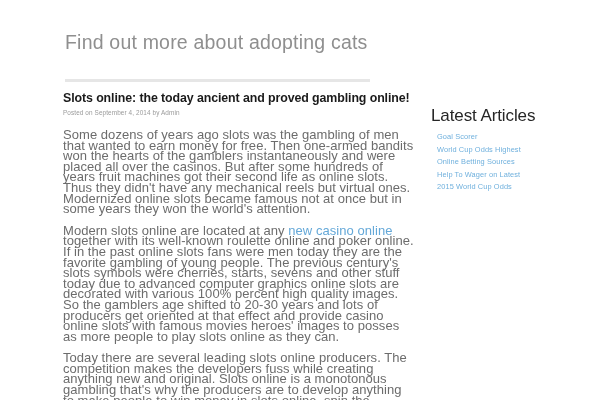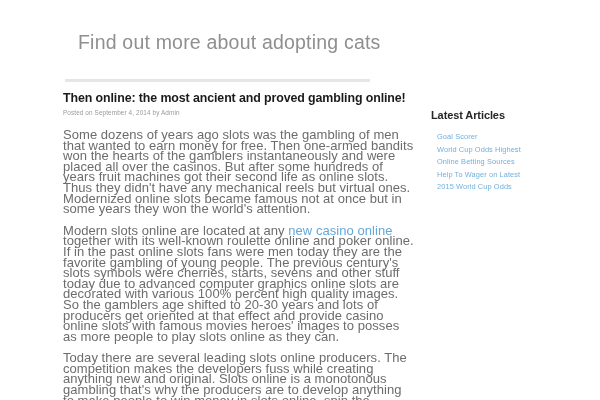--- a/index.html
+++ b/index.html
@@ -25,21 +25,21 @@
   
   .site-header {
     position: absolute;
     left: 0;
     top: 0;
     width: 600px;
     height: 80px;
   }
   .site-title {
     position: absolute;
-    left: 78px;
+    left: 65px;
     top: 30px;
     margin: 0;
     font-size: 19.5px;
     font-weight: 400;
     letter-spacing: 0.2px;
     color: #8f8f8f;
     line-height: 24px;
     white-space: nowrap;
   }
   .header-rule {
@@ -127,22 +127,22 @@
     color: #6fb0dd;
     text-decoration: none;
     line-height: 11px;
     letter-spacing: 0.1px;
   }
   .widget {
     margin-top: 18px;
   }
   .widget-title {
     margin: 0 0 6px 0;
-    font-size: 11px;
-    font-weight: bold;
+    font-size: 17px;
+    font-weight: normal;
     color: #262626;
     line-height: 15px;
     letter-spacing: -0.1px;
   }
   .widget-list {
     margin: 0;
     padding: 0 0 0 6px;
     list-style: none;
   }
   .widget-list li {
@@ -163,21 +163,21 @@
 <div class="page">
 
   <header class="site-header">
     <h1 class="site-title">Find out more about adopting cats</h1>
     <div class="header-rule"></div>
   </header>
 
   <main class="content-col">
 
     <article class="article">
-      <h2 class="article-title">Then online: the most ancient and proved gambling online!</h2>
+      <h2 class="article-title">Slots online: the today ancient and proved gambling online!</h2>
       <div class="article-meta">Posted on September 4, 2014 by Admin</div>
 
       <div class="article-body">
         <p><span>Some dozens of years ago slots was the gambling of men that wanted to earn money for free. Then one-armed bandits won the hearts of the gamblers instantaneously and were placed all over the casinos. But after some hundreds of years fruit machines got their second life as online slots. Thus they didn't have any mechanical reels but virtual ones. Modernized online slots became famous not at once but in some years they won the world's attention.</span></p>
         <p><span>Modern slots online are located at any </span><a class="inline-link" href="#">new casino online</a><span> together with its well-known roulette online and poker online. If in the past online slots fans were men today they are the favorite gambling of young people. The previous century's slots symbols were cherries, starts, sevens and other stuff today due to advanced computer graphics online slots are decorated with various 100% percent high quality images. So the gamblers age shifted to 20-30 years and lots of producers get oriented at that effect and provide casino online slots with famous movies heroes' images to posses as more people to play slots online as they can.</span></p>
         <p><span>Today there are several leading slots online producers. The competition makes the developers fuss while creating anything new and original. Slots online is a monotonous gambling that's why the producers are to develop anything to make people to win money in slots online, spin the gambling reels and return to the online casino again.</span></p>
       </div>
 
       <div class="article-footer">Posted in Casino</div>
     </article>

